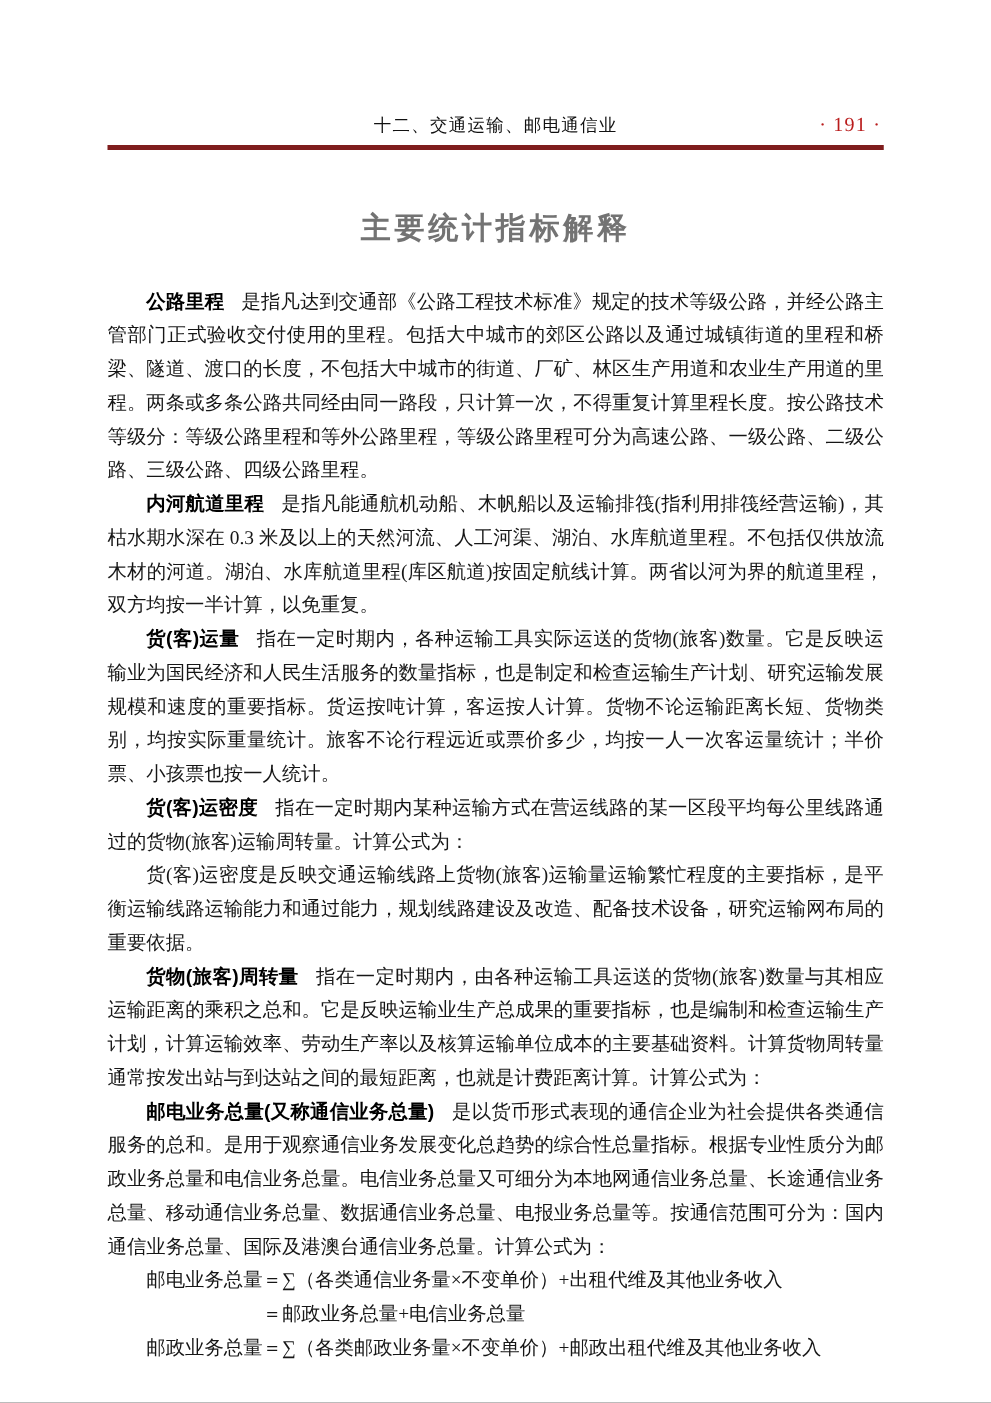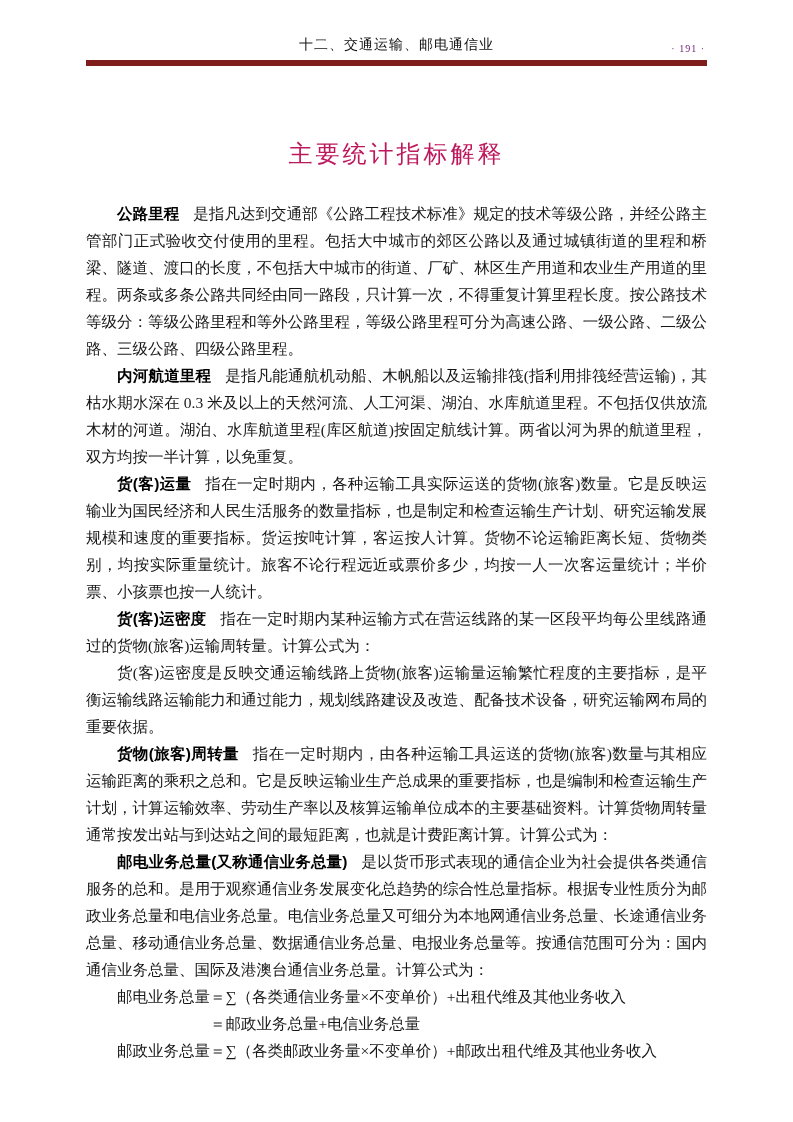--- a/index.html
+++ b/index.html
@@ -8,47 +8,47 @@
     height: 1122px;
     margin: 0 auto;
     background: #ffffff;
     color: #161616;
     font-family: "Liberation Serif", "DejaVu Serif", serif;
     overflow: hidden;
     box-sizing: border-box;
   }
   .running-header {
     margin: 0 86px;
-    padding-top: 36px;
+    padding-top: 92px;
     padding-bottom: 6px;
     position: relative;
-    border-bottom: 6px solid #7f1d1d;
+    border-bottom: 4px solid #7f1d1d;
   }
   .section-title {
     text-align: center;
     font-family: "Liberation Sans", "DejaVu Sans", sans-serif;
     font-size: 14px;
     letter-spacing: 1px;
     color: #111;
   }
   .page-number {
     position: absolute;
     right: 2px;
     bottom: 6px;
-    font-size: 10px;
-    color: #701a75;
+    font-size: 16px;
+    color: #b91c1c;
     letter-spacing: 1px;
   }
   .doc-title {
     text-align: center;
-    margin: 72px 0 0 0;
+    margin: 46px 0 0 0;
     font-size: 24px;
-    font-weight: normal;
+    font-weight: bold;
     letter-spacing: 3px;
-    color: #be185d;
+    color: #737373;
   }
   .content {
     margin: 30px 86px 0 86px;
     font-size: 15.5px;
     line-height: 27px;
     text-align: justify;
     color: #161616;
   }
   .content p { margin: 0; }
   .para { text-indent: 2em; }

